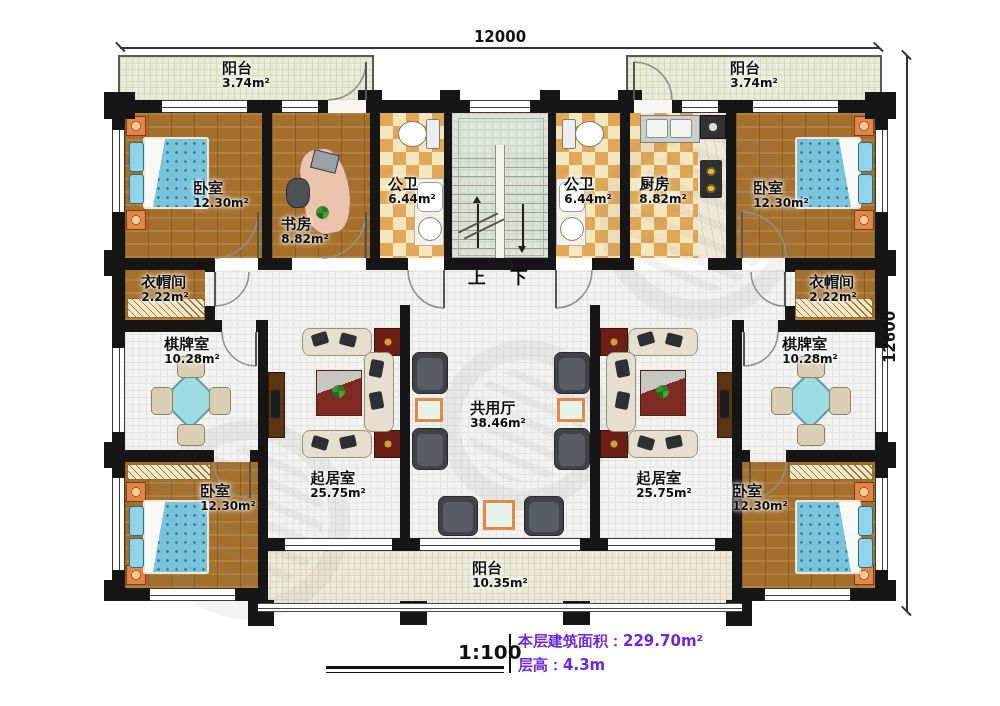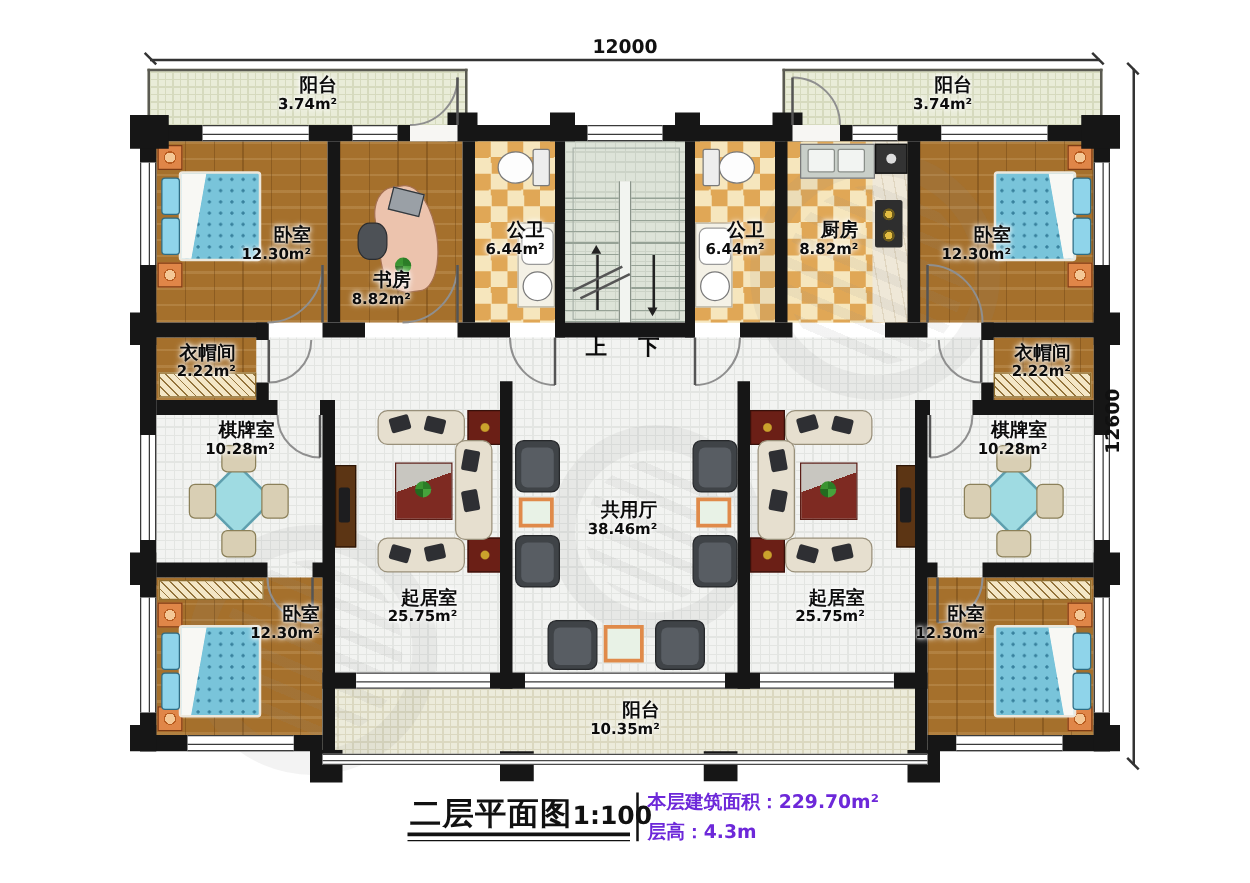--- a/index.html
+++ b/index.html
@@ -32,21 +32,21 @@
   .gap{position:absolute;background:#f7f6f3}
   .winH{position:absolute;height:13px;background:#fff;border-top:1.6px solid #3a3a3a;border-bottom:1.6px solid #3a3a3a;box-sizing:border-box}
   .winH::after{content:"";position:absolute;left:0;right:0;top:50%;height:1px;background:#3a3a3a}
   .winV{position:absolute;width:13px;background:#fff;border-left:1.6px solid #3a3a3a;border-right:1.6px solid #3a3a3a;box-sizing:border-box}
   .winV::after{content:"";position:absolute;top:0;bottom:0;left:50%;width:1px;background:#3a3a3a}
   .rail{position:absolute;height:9px;background:#fff;border-top:1.4px solid #4a4a4a;border-bottom:1.4px solid #4a4a4a;box-sizing:border-box}
   .rail::after{content:"";position:absolute;left:0;right:0;top:50%;height:1px;background:#4a4a4a}
   .door{position:absolute}
   .door svg{display:block;overflow:visible}
   
-  .rl{position:absolute;transform:translate(-50%,0);text-align:right;font-weight:700;color:#0c0c0c;white-space:nowrap;
+  .rl{position:absolute;transform:translate(-50%,0);text-align:left;font-weight:700;color:#0c0c0c;white-space:nowrap;
       text-shadow:0 0 2px rgba(255,255,255,.95),0 0 4px rgba(255,255,255,.9),0 0 6px rgba(255,255,255,.8)}
   .rl .nm{font-size:15px;line-height:1.12}
   .rl .ar{font-size:12px;line-height:1.12}
   .ud{position:absolute;transform:translate(-50%,0);font-size:17px;font-weight:700;color:#0c0c0c}
   
   .bed{position:absolute;background-color:#79c4da;border:2px solid #ece7dc;border-radius:3px;
        background-image:radial-gradient(#37809c 1px,transparent 1.6px);background-size:9px 9px}
   .sheetL{position:absolute;left:0;top:0;bottom:0;width:36%;background:linear-gradient(100deg,#f8f8f4 58%,rgba(255,255,255,0) 60%)}
   .sheetR{position:absolute;right:0;top:0;bottom:0;width:36%;background:linear-gradient(260deg,#f8f8f4 58%,rgba(255,255,255,0) 60%)}
   .plw{position:absolute;background:#8fd4ea;border:1px solid #2e6c84;border-radius:3px}
@@ -496,21 +496,20 @@
 
   <div class="dimline" style="left:120px;top:47px;width:760px;height:1.5px"></div>
   <div class="tick" style="left:114px;top:46px"></div>
   <div class="tick" style="left:872px;top:46px"></div>
   <div class="dimtxt" style="left:500px;top:28px">12000</div>
   <div class="dimline" style="left:906px;top:55px;width:1.5px;height:557px"></div>
   <div class="tick" style="left:900px;top:54px"></div>
   <div class="tick" style="left:900px;top:610px"></div>
   <div class="dimtxtV" style="left:855px;top:328px">12600</div>
 
-  <div class="t-main" style="left:328px;top:634px">二层平面图</div>
   <div class="t-scale" style="left:458px;top:640px">1:100</div>
   <div class="t-rule" style="left:326px;top:666px;width:178px;height:3px"></div>
   <div class="t-rule" style="left:326px;top:672px;width:178px;height:1px"></div>
   <div class="t-sep" style="left:509px;top:634px;width:2px;height:39px"></div>
   <div class="t-line" style="left:518px;top:632px">
     <span>本层建筑面积：</span><span>229.70m²</span></div>
   <div class="t-line" style="left:518px;top:656px">
     <span>层高：</span><span>4.3m</span></div>
 </div>
 

